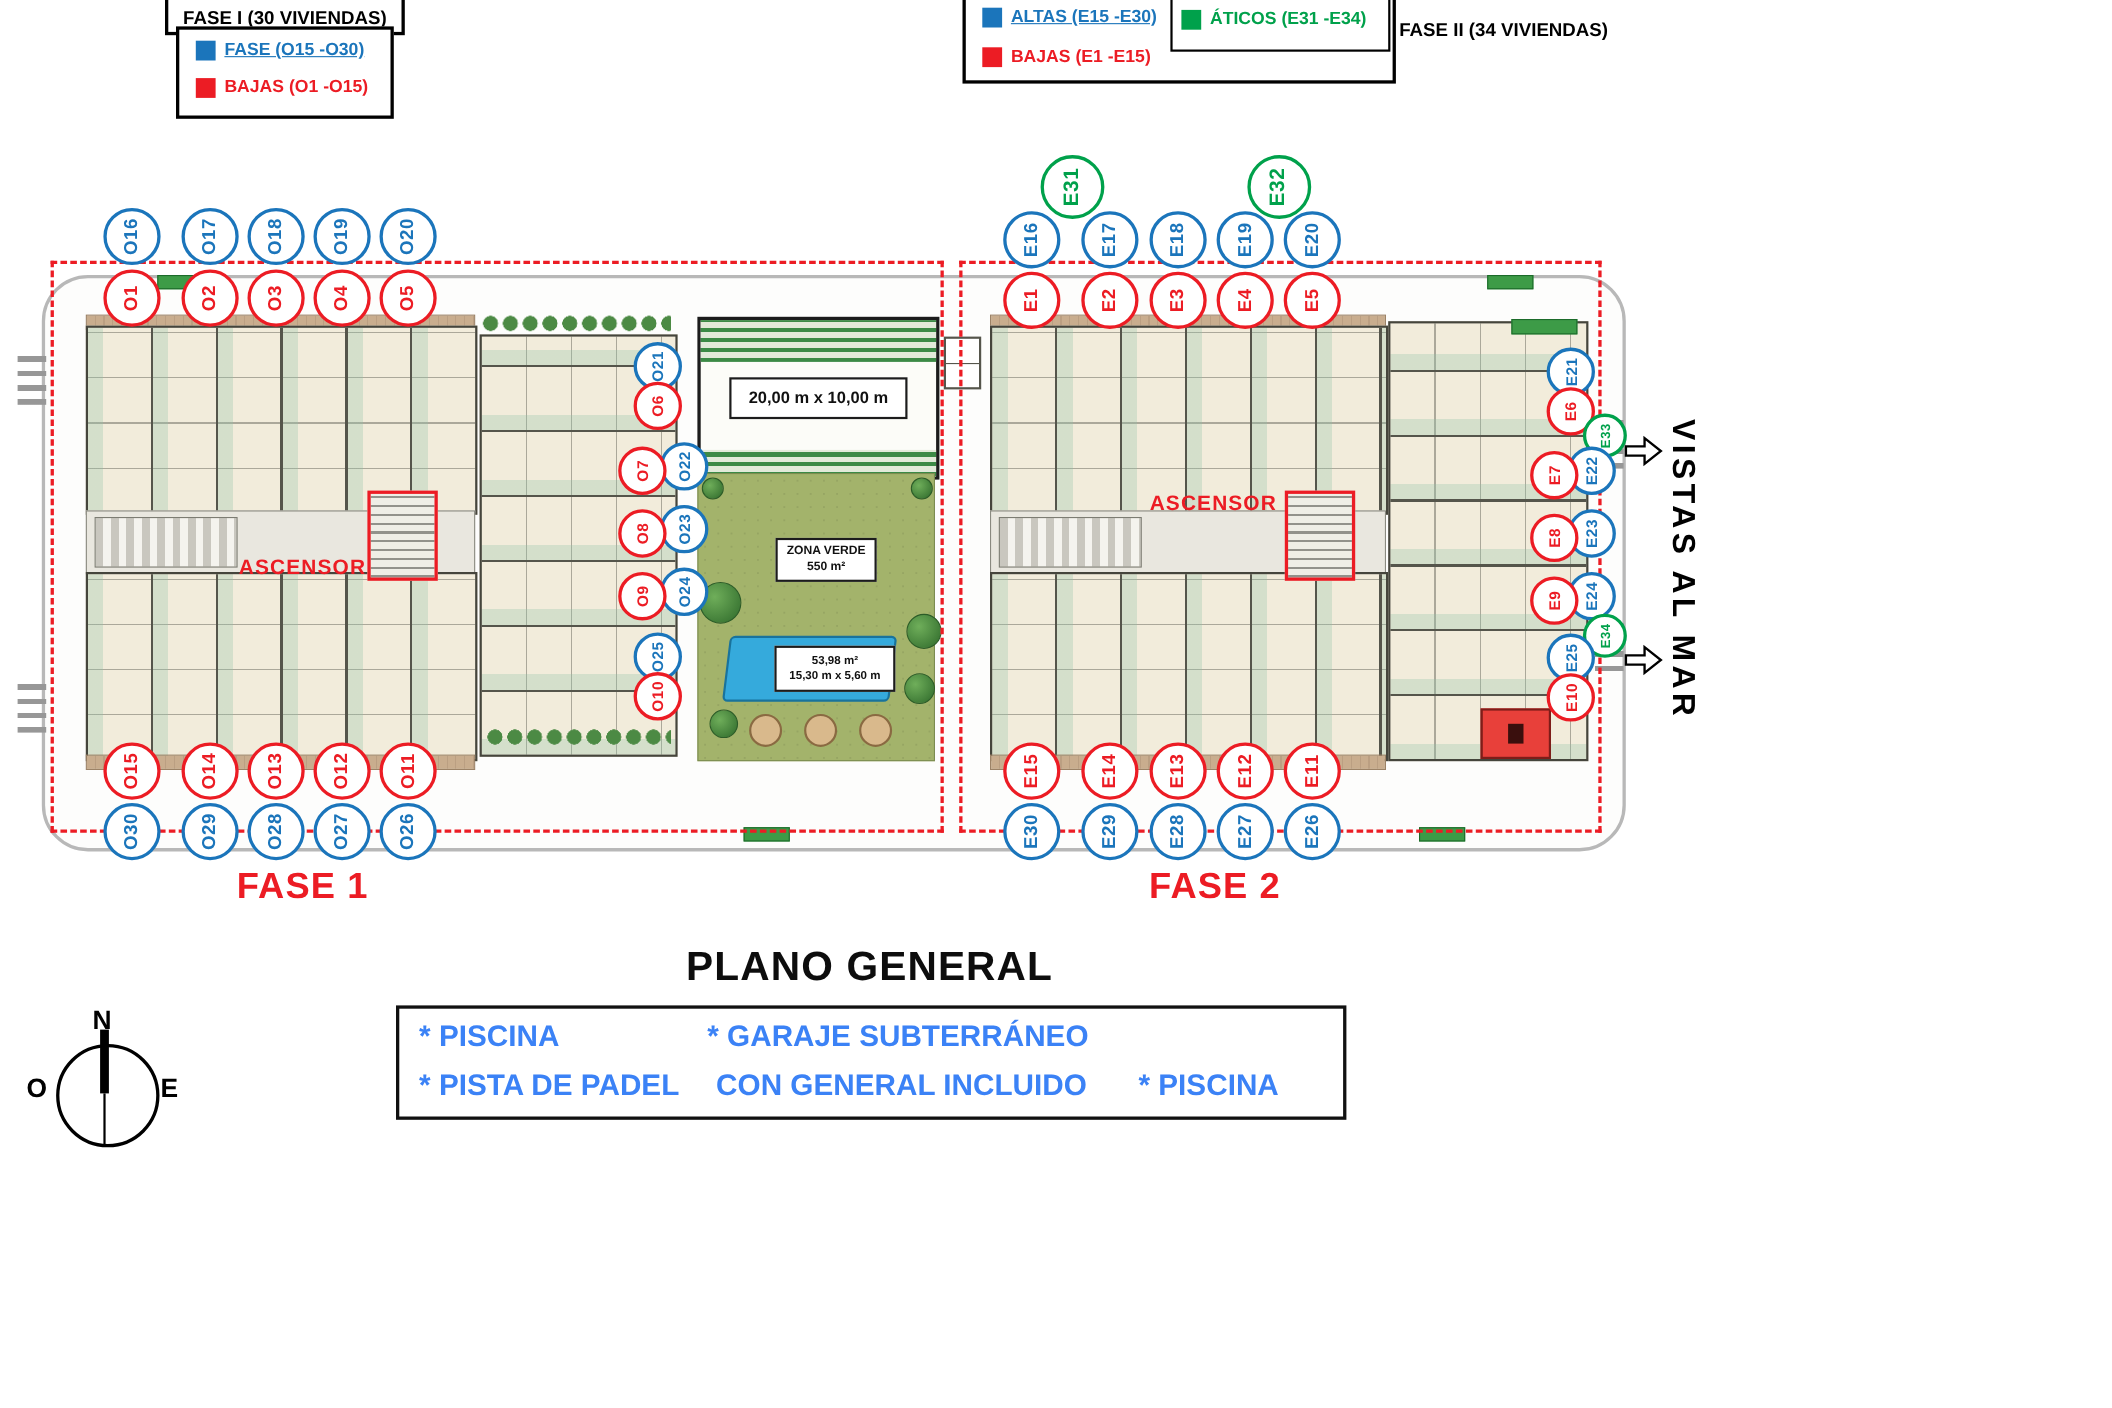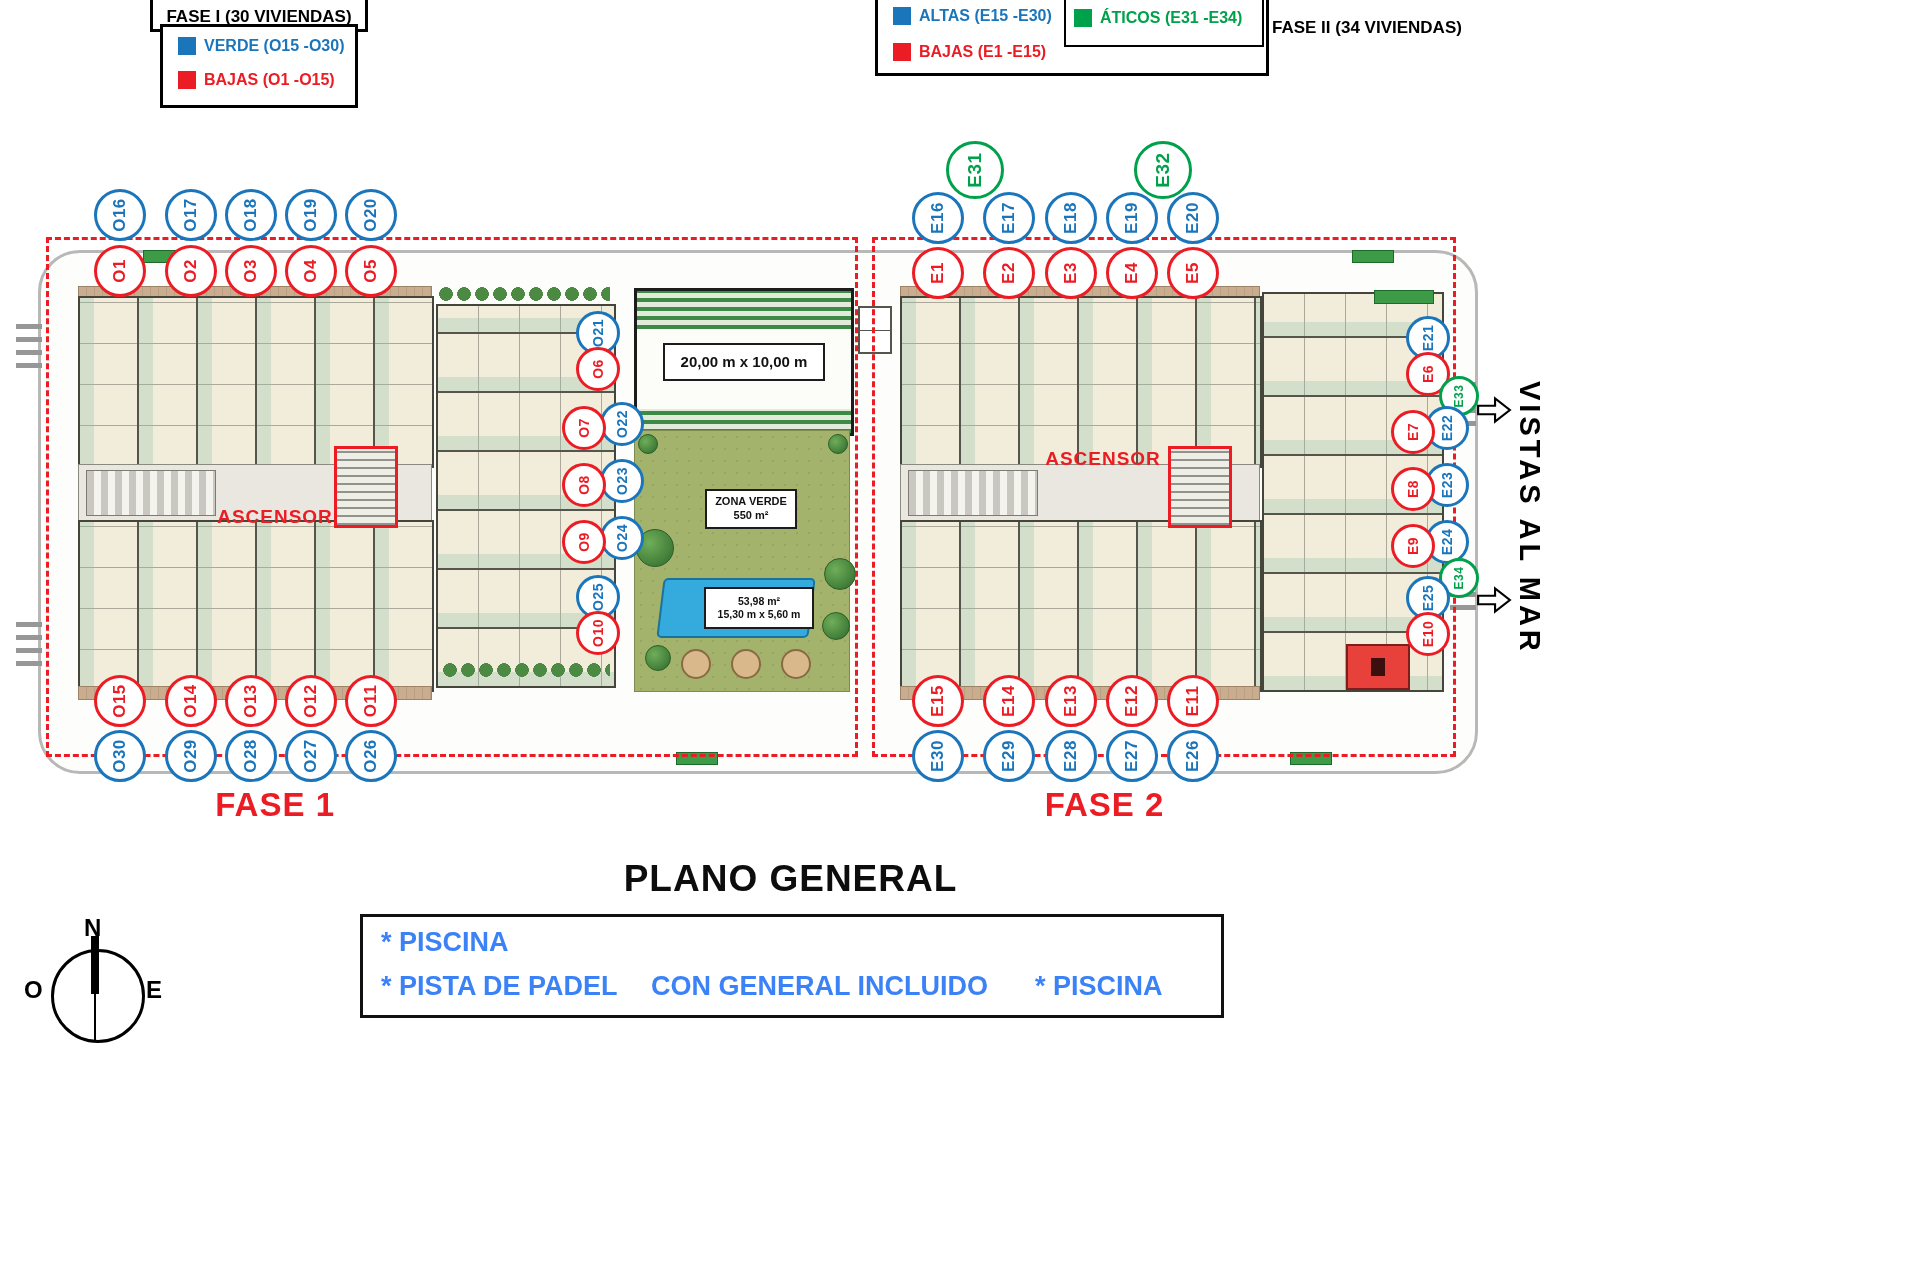--- a/index.html
+++ b/index.html
@@ -5,21 +5,21 @@
   :root { --blue:#1b75bb; --red:#ec1c24; --green:#00a14b; }
   html,body{margin:0;padding:0;}
   body{width:1920px;height:1280px;background:#fff;font-family:"Liberation Sans",sans-serif;
        position:relative;overflow:hidden;color:#111;}
 
   
   .legend-box{position:absolute;border:3px solid #000;background:#fff;}
   .legend-row{position:absolute;display:flex;align-items:center;gap:8px;font-weight:bold;font-size:16px;white-space:nowrap;}
   .swatch{width:18px;height:18px;display:inline-block;flex:0 0 auto;}
   .swatch.blue{background:var(--blue);} .swatch.red{background:var(--red);} .swatch.green{background:var(--green);}
-  .txt-blue{color:var(--blue);} .txt-red{color:var(--red);} .txt-green{color:var(--green);}
+  .txt-blue{color:var(--blue);text-decoration:underline;} .txt-red{color:var(--red);} .txt-green{color:var(--green);}
   .legend-title{position:absolute;font-weight:bold;font-size:17px;color:#000;white-space:nowrap;}
 
   
   .parcel{position:absolute;border:3px solid #b8b8b8;border-radius:42px;background:#fdfdfc;z-index:1;}
   .fase-box{position:absolute;border:3px dashed var(--red);z-index:4;}
   .hatch{position:absolute;background:repeating-linear-gradient(0deg,#979797 0 5px,transparent 5px 13px);z-index:2;}
 
   .wing{position:absolute;border:2px solid #45453c;z-index:2;background:
     repeating-linear-gradient(90deg, rgba(143,193,166,.30) 0 14px, transparent 14px 59px),
     repeating-linear-gradient(90deg, transparent 0 57px, #55554b 57px 59px),
@@ -80,21 +80,21 @@
 </style>
 </head>
 <body>
 
 <div class="legend-box" style="left:150px;top:-20px;width:212px;height:44px;display:flex;align-items:flex-end;justify-content:center;padding-bottom:2px;">
   <span class="legend-title" style="position:static;">FASE I (30 VIVIENDAS)</span>
 </div>
 <div class="legend-box" style="left:160px;top:24px;width:192px;height:78px;">
   <div class="legend-row" style="left:15px;top:10px;">
     <span class="swatch blue"></span>
-    <span class="txt-blue">VERDE (O15 -O30)</span>
+    <span class="txt-blue">FASE (O15 -O30)</span>
   </div>
   <div class="legend-row" style="left:15px;top:44px;">
     <span class="swatch red"></span>
     <span class="txt-red">BAJAS (O1 -O15)</span>
   </div>
 </div>
 
 <div class="legend-box" style="left:875px;top:-22px;width:388px;height:92px;">
   <div class="legend-row" style="left:15px;top:26px;">
     <span class="swatch blue"></span>
@@ -392,20 +392,21 @@
 <span class="sea-arrow" style="left:1476px;top:586px;">
   <svg width="36" height="28" viewBox="0 0 34 26">
       <path d="M2 9 H18 V2 L32 13 L18 24 V17 H2 Z" fill="#fff" stroke="#000" stroke-width="2"></path>
     </svg>
 </span>
 
 <div class="main-title" style="left:598px;top:858px;width:385px;">PLANO GENERAL</div>
 
 <div class="footer-box" style="left:360px;top:914px;width:858px;height:98px;">
   <span class="footer-item" style="left:18px;top:10px;">* PISCINA</span>
+  <span class="footer-item" style="left:280px;top:10px;">* GARAJE SUBTERRÁNEO</span>
   <span class="footer-item" style="left:18px;top:54px;">* PISTA DE PADEL</span>
   <span class="footer-item" style="left:288px;top:54px;">CON GENERAL INCLUIDO</span>
   <span class="footer-item" style="left:672px;top:54px;">* PISCINA</span>
 </div>
 
 <div class="compass-circle" style="left:51px;top:949px;"></div>
 <div class="compass-needle" style="left:91px;top:936px;width:8px;height:58px;"></div>
 <div class="compass-needle" style="left:94px;top:994px;width:2px;height:48px;"></div>
 <span class="compass-letter" style="left:84px;top:914px;">N</span>
 <span class="compass-letter" style="left:24px;top:976px;">O</span>

